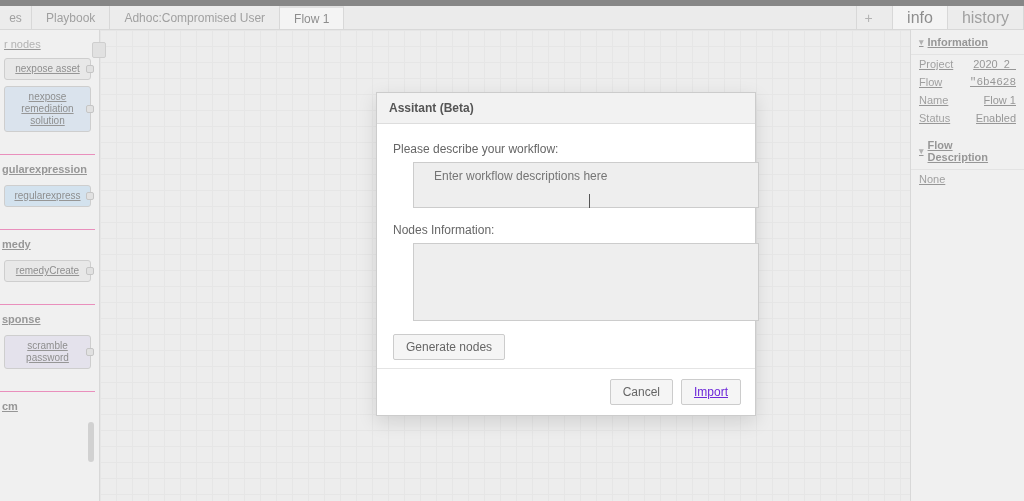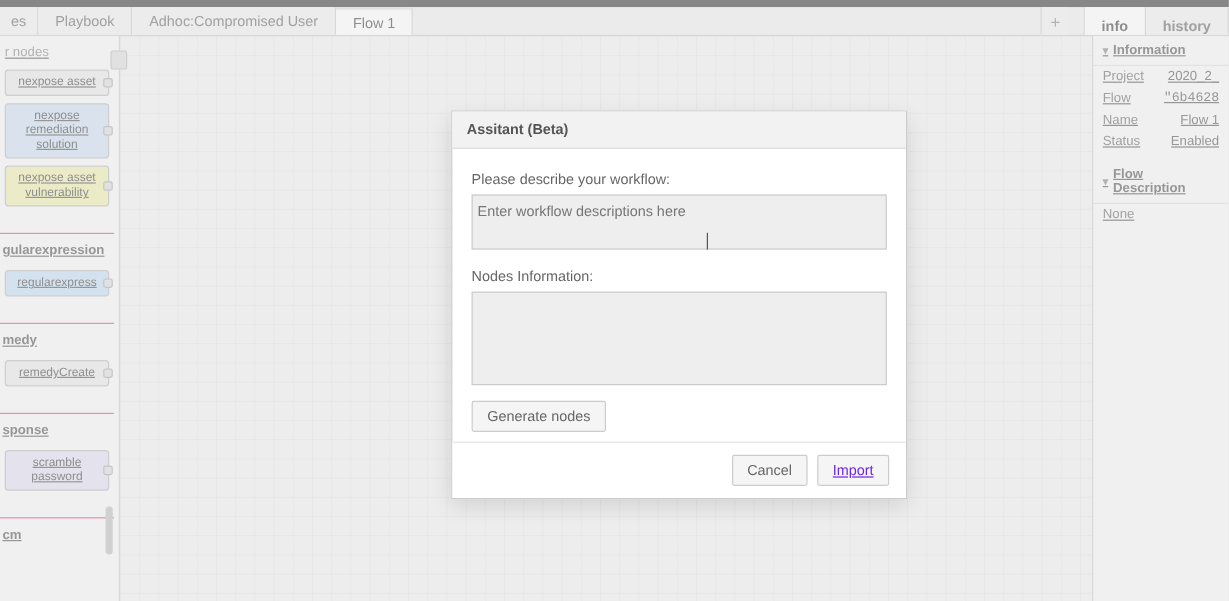--- a/index.html
+++ b/index.html
@@ -64,27 +64,26 @@
   }
   .tabs-right {
     display: flex;
     align-items: stretch;
     margin-left: 12px;
     border-left: 1px solid #ccc;
   }
   .rtab {
     padding: 0 14px;
     display: flex;
-    align-items: flex-end;
+    align-items: center;
     border-right: 1px solid #ccc;
     background: #f0f0f0;
-    font-size: 12px;
+    font-size: 16px;
     color: #666;
     cursor: pointer;
-    font-weight: bold;
   }
   .rtab.active {
     background: #fff;
     color: #444;
   }
   
   .content {
     display: flex;
     height: calc(100% - 30px);
     position: relative;
@@ -244,23 +243,24 @@
     color: #666;
     margin: 6px 0 6px 0;
   }
   .ta {
     width: 100%;
     border: 1px solid #ccc;
     background: #eee;
     resize: none;
     font-size: 12px;
     color: #555;
-    padding: 6px 4px;
+    padding: 6px 20px;
     font-family: inherit;
     outline: none;
+    margin-left: 20px;
   }
   .ta1 { height: 46px; }
   .ta2 { height: 78px; }
   .btn {
     border: 1px solid #ccc;
     background: #f5f5f5;
     padding: 5px 12px;
     font-size: 12px;
     color: #666;
     cursor: pointer;
@@ -325,23 +325,20 @@
 
   <div class="palette">
     <div class="palette-inner">
       <div class="palette-header">r nodes</div>
 
       <div class="node n-gray">
           <span>nexpose asset</span>
         </div>
       <div class="node n-blue">
           <span>nexpose remediation solution</span>
-        </div>
-      <div class="node n-yellow">
-          <span>nexpose asset vulnerability</span>
         </div>
 
       <div class="pal-group">gularexpression</div>
       <div class="node n-lblue">
           <span>regularexpress</span>
         </div>
 
       <div class="pal-group">medy</div>
       <div class="node n-gray">
           <span>remedyCreate</span>

